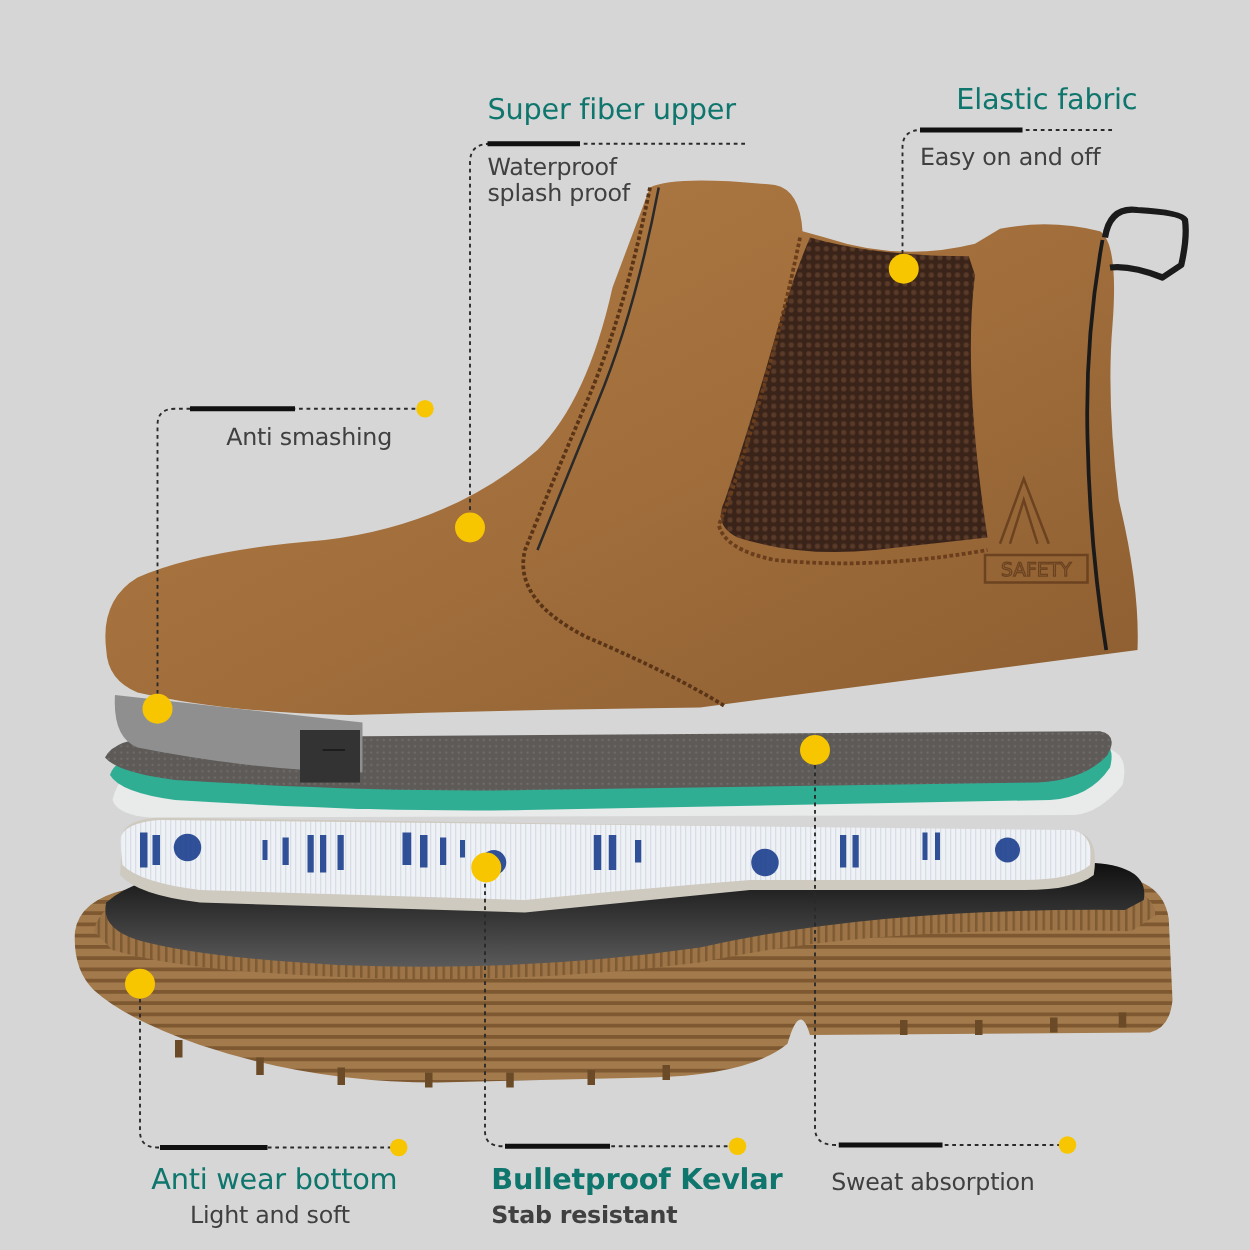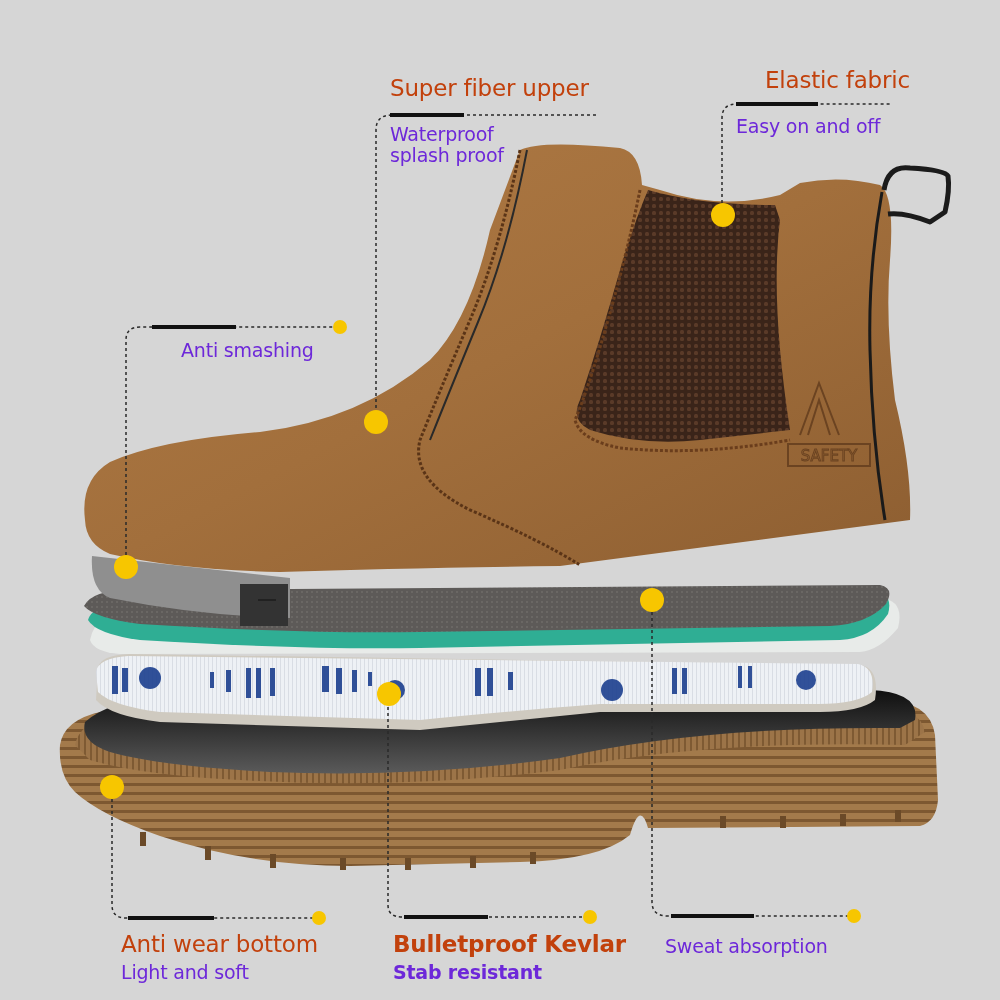--- a/index.html
+++ b/index.html
@@ -6,22 +6,22 @@
     body {
       width: 1000px; height: 1000px; overflow: hidden;
       background: #d6d6d6;
       font-family: "DejaVu Sans", "Liberation Sans", sans-serif;
       color: #1a1a1a;
       position: relative;
     }
     .stage { position: absolute; left: 0; top: 0; width: 1000px; height: 1000px; }
     svg.art { position: absolute; left: 0; top: 0; }
     .label { position: absolute; white-space: nowrap; line-height: 1.12; }
-    .title { font-size: 23px; color: #c2410c; letter-spacing: -0.2px; }
-    .sub { font-size: 19px; color: #6d28d9; letter-spacing: -0.2px; }
+    .title { font-size: 23px; color: #0f766e; letter-spacing: -0.2px; }
+    .sub { font-size: 19px; color: #404040; letter-spacing: -0.2px; }
   </style>
 </head>
 <body>
 
 <div class="stage">
 
   <svg class="art" width="1000" height="1000" viewBox="0 0 1000 1000">
     <defs>
       <linearGradient id="leatherG" x1="0" y1="0" x2="1" y2="1">
         <stop offset="0" stop-color="#b07b45"></stop>
@@ -186,21 +186,21 @@
   <div class="label" style="left:736px; top:116px;">
     <div class="sub">Easy on and off</div>
   </div>
 
   <div class="label" style="left:152px; top:340px;margin-left:29px;">
     <div class="sub">Anti smashing</div>
   </div>
 
   <div class="label" style="left:121px; top:932px;">
     <div class="title">Anti wear bottom</div>
-    <div class="sub" style="margin-top:4px;">Light and soft</div>
+    <div class="sub" style="margin-top:4px;margin-left:31px;">Light and soft</div>
   </div>
 
   <div class="label" style="left:393px; top:932px;font-weight:bold;">
     <div class="title">Bulletproof Kevlar</div>
     <div class="sub" style="margin-top:4px;">Stab resistant</div>
   </div>
 
   <div class="label" style="left:665px; top:932px;">
     <div class="sub" style="margin-top:4px;">Sweat absorption</div>
   </div>

